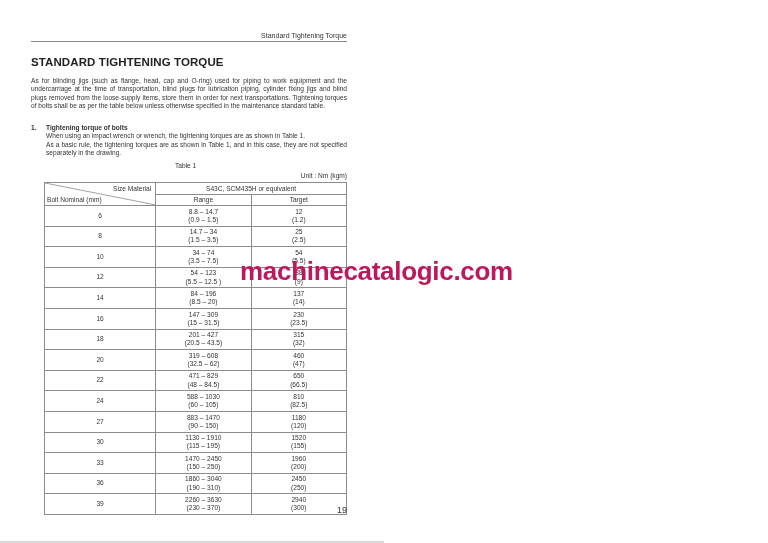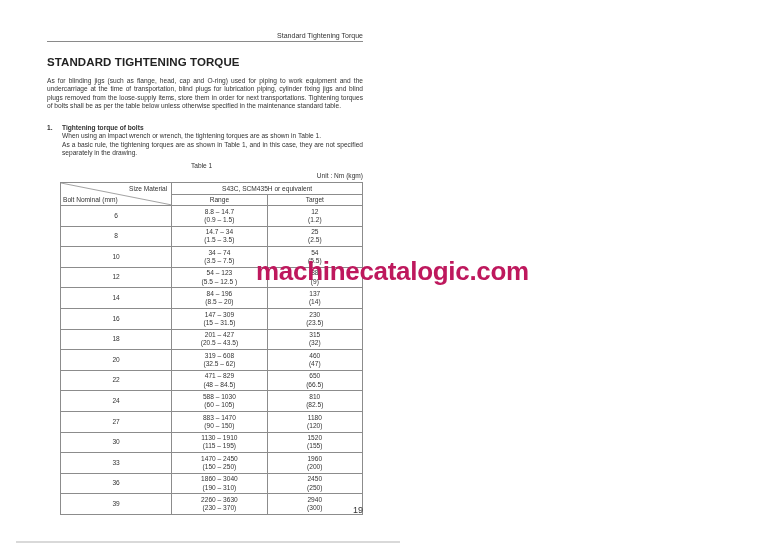--- a/index.html
+++ b/index.html
@@ -1,20 +1,20 @@
 <!DOCTYPE html>
 <html><head>
   <meta charset="utf-8">
   <style>
     html, body { margin: 0; padding: 0; }
     body {
       width: 768px; height: 543px; background: #ffffff; position: relative; overflow: hidden;
       font-family: "Liberation Sans", sans-serif; color: #2b2b2b;
     }
-    .page { position: absolute; left: 0; top: 0; width: 384px; height: 543px; margin-left: 16px; }
+    .page { position: absolute; left: 0; top: 0; width: 384px; height: 543px; }
     .bottom-rule { position: absolute; left: 0; top: 541px; width: 384px; height: 2px; background: #d9d9d9; }
     .running-head {
       position: absolute; left: 31px; top: 32px; width: 316px; text-align: right;
       font-size: 7px; color: #333; border-bottom: 1px solid #8a8a8a; padding-bottom: 2px;
     }
     .title { position: absolute; left: 31px; top: 56px; font-size: 11.5px; font-weight: bold; color: #222; letter-spacing: 0.1px; }
     .intro {
       position: absolute; left: 31px; top: 77px; width: 316px;
       font-size: 6.6px; line-height: 8.3px; color: #333; text-align: justify;
     }

